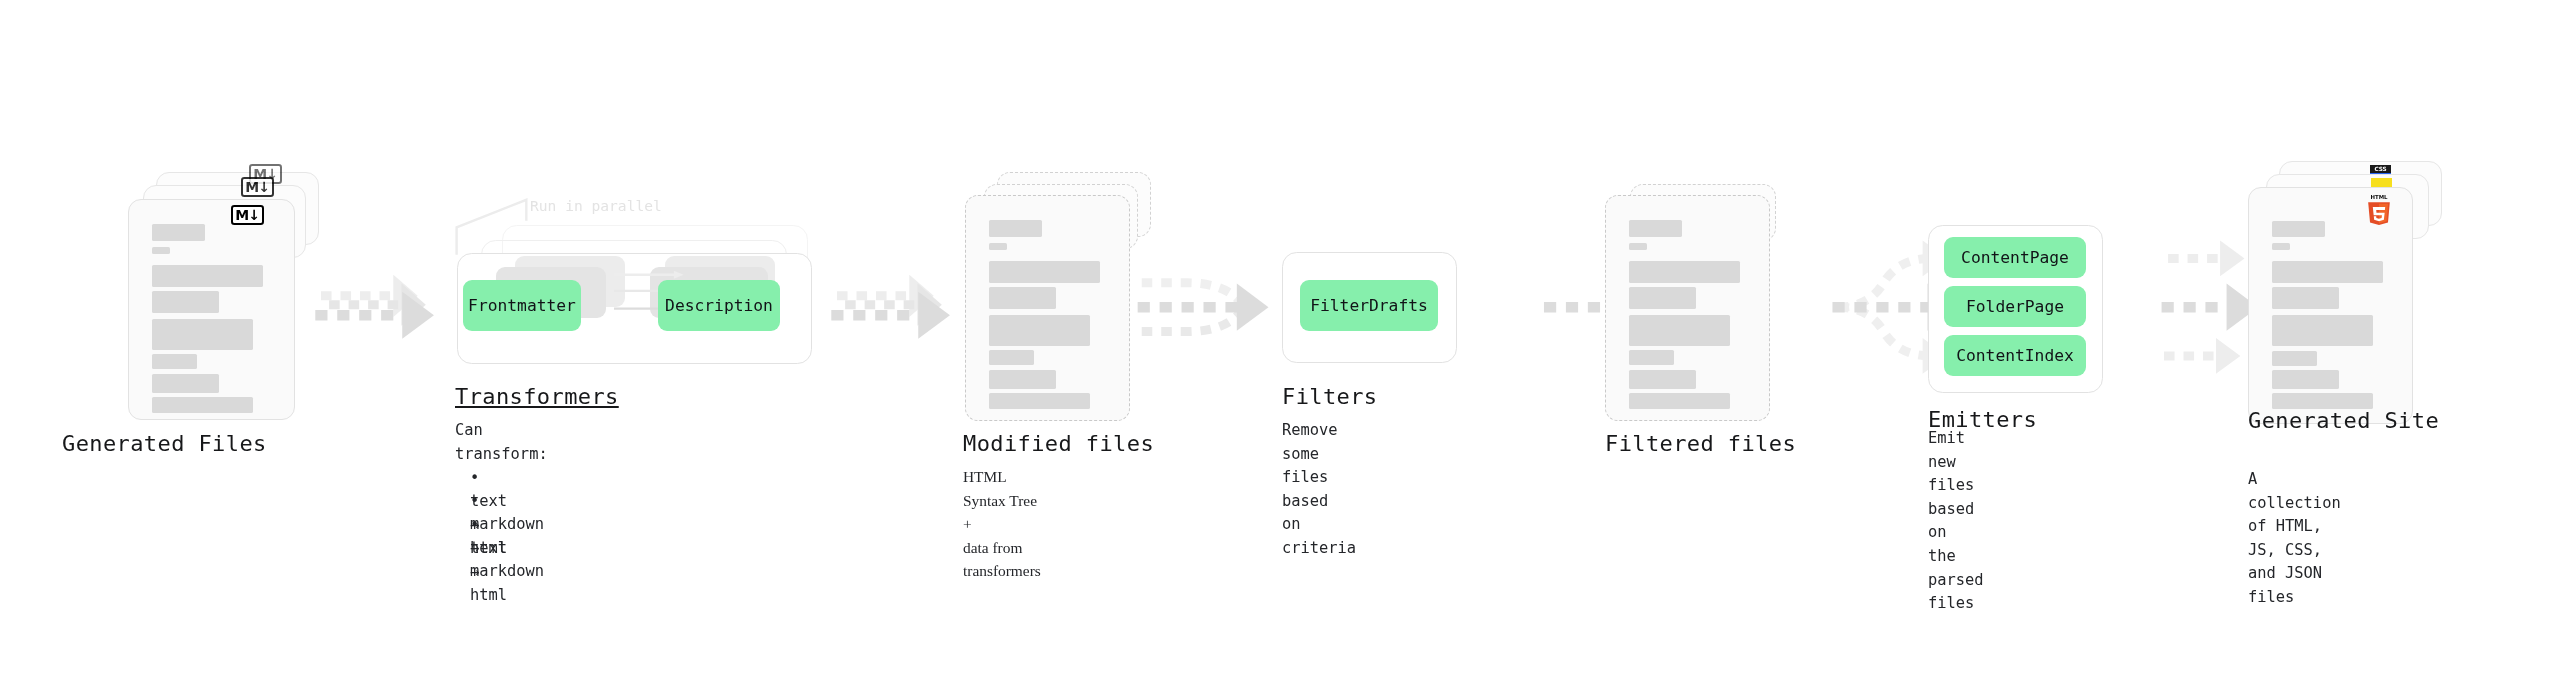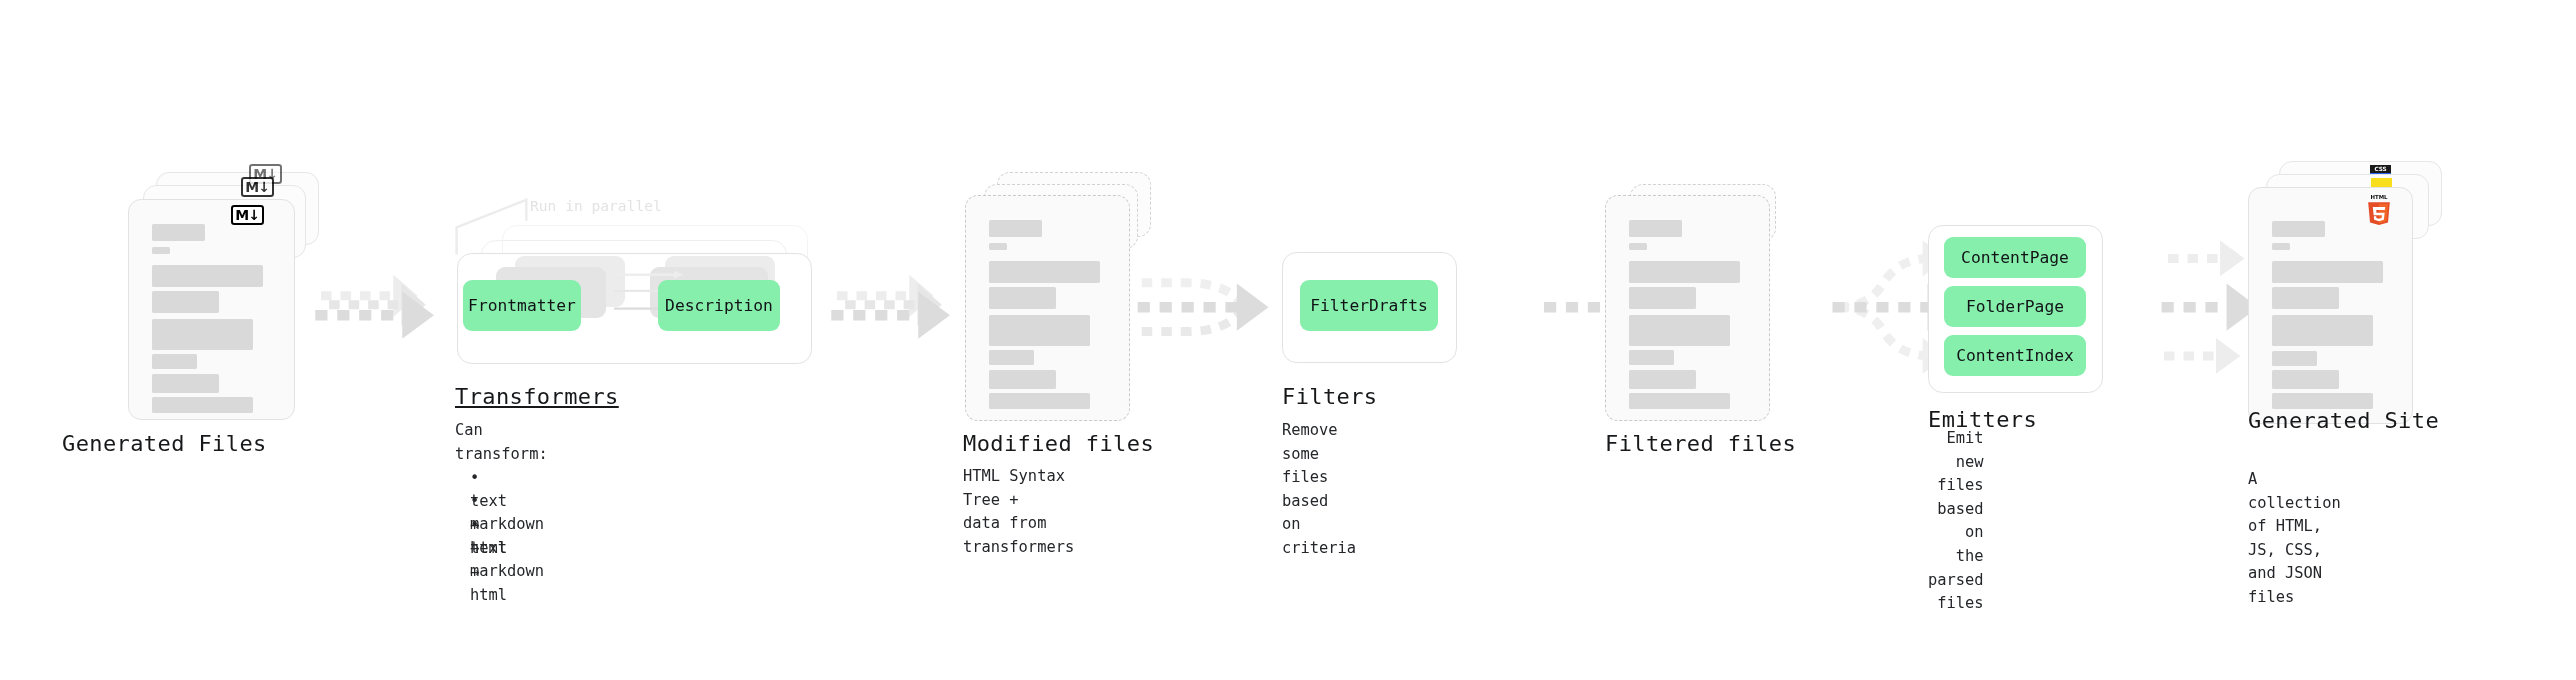--- a/index.html
+++ b/index.html
@@ -256,21 +256,21 @@
       <div class="bar" style="left:23px; top:47px; width:18px;  height:7.3px;"></div>
       <div class="bar" style="left:23px; top:65px; width:111px; height:22px;"></div>
       <div class="bar" style="left:23px; top:91px; width:67px;  height:22px;"></div>
       <div class="bar" style="left:23px; top:119px; width:101px; height:31px;"></div>
       <div class="bar" style="left:23px; top:154px; width:45px;  height:14.6px;"></div>
       <div class="bar" style="left:23px; top:174px; width:67px;  height:18.7px;"></div>
       <div class="bar" style="left:23px; top:197px; width:101px; height:16.3px;"></div>
     </div>
 
     <div class="title" style="left:963px; top:431px;">Modified files</div>
-    <div class="desc" style="left:963px; top:465px;">HTML Syntax Tree +
+    <div class="desc" style="left:963px; top:465px;font-family:Liberation Serif, serif;">HTML Syntax Tree +
 data from transformers</div>
   </div>
 
   <div class="node">
     <div class="boxwrap" style="left:1282px; top:252px; width:175px; height:111px;"></div>
     <div class="chip" style="left:1300px; top:280px; width:138px; height:51px;">
       <span>FilterDrafts</span>
     </div>
 
     <div class="title" style="left:1282px; top:384px;">Filters</div>
@@ -302,21 +302,21 @@
       <span>ContentPage</span>
     </div>
     <div class="chip" style="left:1944px; top:286px; width:142px; height:41px;">
       <span>FolderPage</span>
     </div>
     <div class="chip" style="left:1944px; top:335px; width:142px; height:41px;">
       <span>ContentIndex</span>
     </div>
 
     <div class="title" style="left:1928px; top:392px;margin-top:15px;">Emitters</div>
-    <div class="desc" style="left:1928px; top:427px;text-align:right;">Emit new files based on
+    <div class="desc" style="left:1928px; top:427px;">Emit new files based on
 the parsed files</div>
   </div>
 
   <div class="node">
     <div class="ghost" style="left:2279px; top:161px; width:163px; height:65px;"></div>
     <div class="cssbadge" style="left:2370px; top:165px;">
         <span>CSS</span>
       </div>
 
     <div class="ghost" style="left:2266px; top:174px; width:163px; height:65px;"></div>

